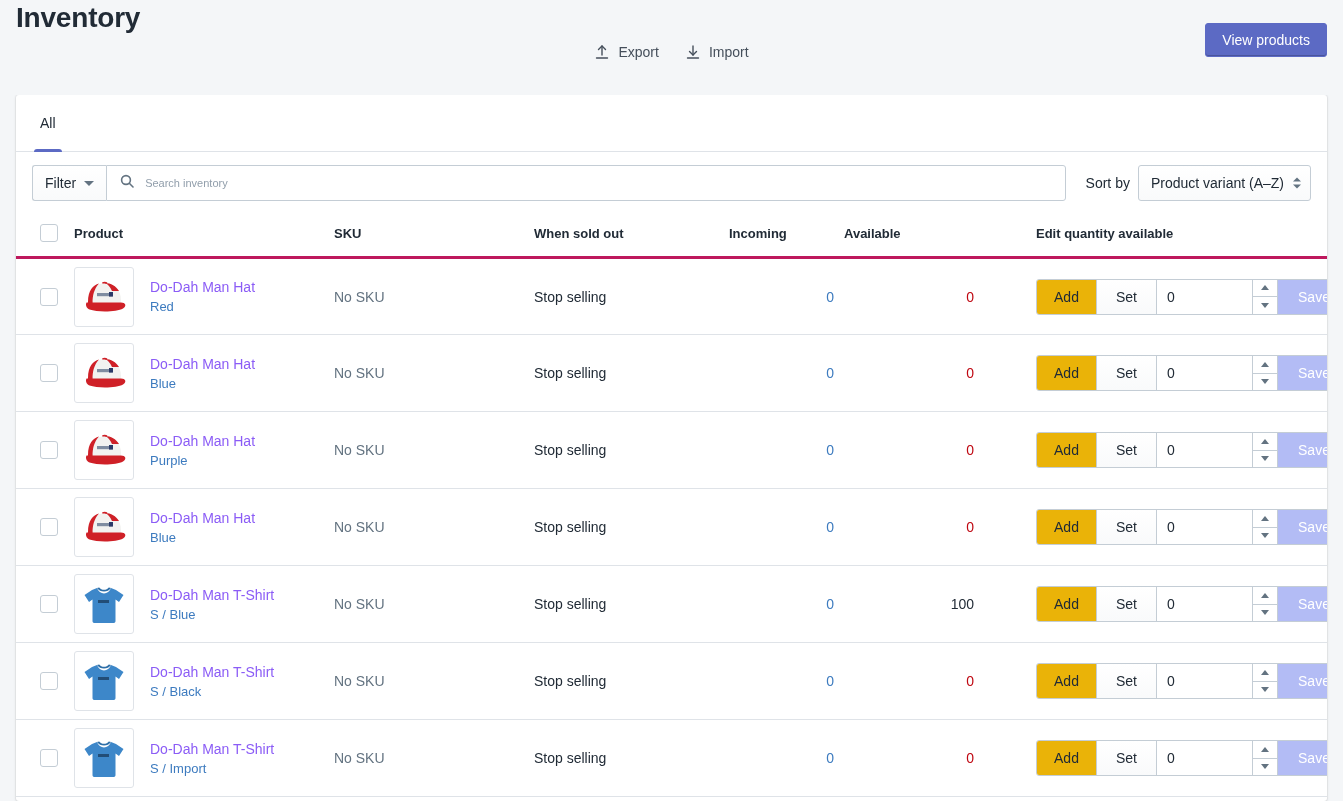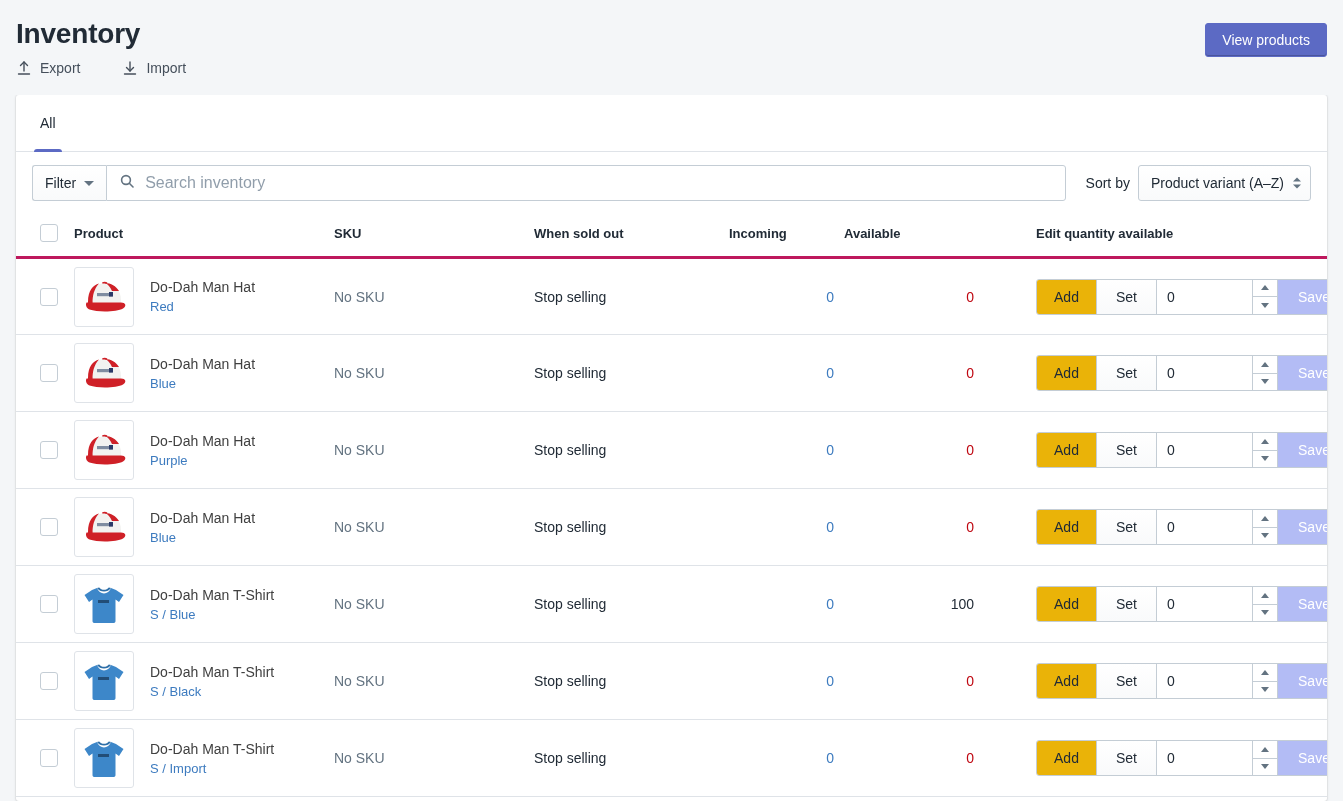--- a/index.html
+++ b/index.html
@@ -14,32 +14,33 @@
 
   
   .page-header {
     position: relative;
     padding: 0 16px;
     height: 95px;
     background: #f4f6f8;
   }
   .page-title {
     margin: 0;
-    padding-top: 16px;
+    padding-top: 0;
     font-size: 28px;
     line-height: 36px;
     font-weight: 700;
     color: #212b36;
     letter-spacing: -0.2px;
   }
   .header-actions {
     display: flex;
     align-items: center;
-    gap: 42px;
+    gap: 26px;
     margin-top: 8px;
+    justify-content: center;
   }
   .header-action {
     display: flex;
     align-items: center;
     gap: 8px;
     font-size: 14px;
     color: #454f5b;
     cursor: pointer;
     background: none;
     border: none;
@@ -137,21 +138,21 @@
     height: 36px;
     padding: 0 12px;
     border: 1px solid #c4cdd5;
     border-radius: 0 3px 3px 0;
     background: #ffffff;
   }
   .search-input {
     flex: 1;
     border: none;
     outline: none;
-    font-size: 16px;
+    font-size: 11px;
     color: #212b36;
     font-family: inherit;
     background: transparent;
   }
   .search-input::placeholder { color: #919eab; }
   .sort-label {
     font-size: 14px;
     color: #212b36;
     margin: 0 8px 0 20px;
     white-space: nowrap;
@@ -233,21 +234,21 @@
     border-radius: 3px;
     background: #ffffff;
     display: flex;
     align-items: center;
     justify-content: center;
     flex: none;
     overflow: hidden;
   }
   .prod-text { display: flex; flex-direction: column; gap: 3px; min-width: 0; }
   .prod-name {
-    color: #404040;
+    color: #8b5cf6;
     font-size: 14px;
     line-height: 18px;
     cursor: pointer;
     white-space: nowrap;
   }
   .prod-variant {
     color: #3d7bbf;
     font-size: 13px;
     line-height: 16px;
     cursor: pointer;

